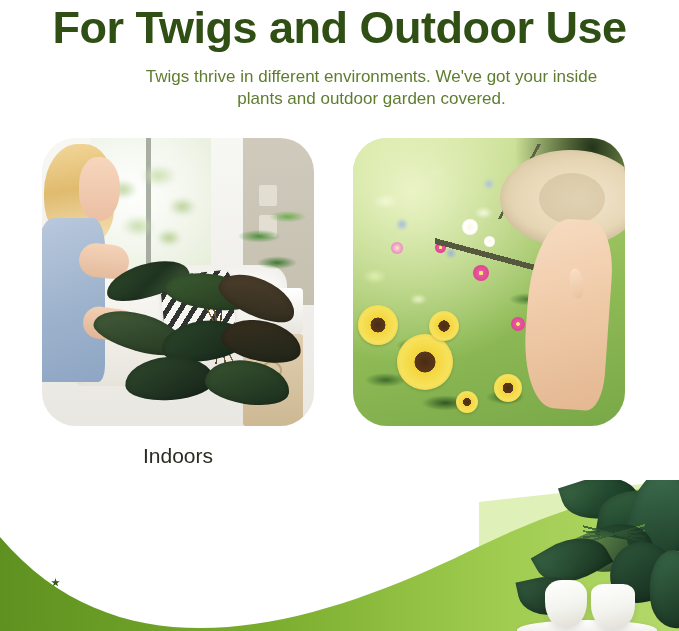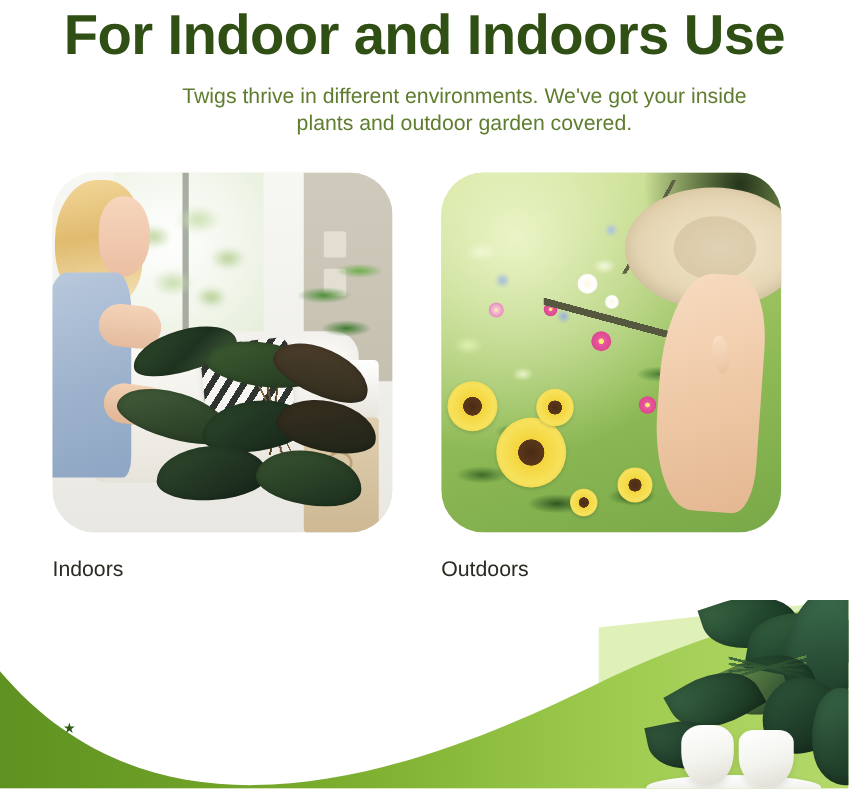--- a/index.html
+++ b/index.html
@@ -67,22 +67,22 @@
     width: 272px;
     height: 288px;
     border-radius: 34px;
     overflow: hidden;
     background: #f4f3ef;
   }
   .caption {
     position: absolute;
     top: 305px;
     width: 272px;
-    text-align: left;
-    font-size: 17px;
+    text-align: center;
+    font-size: 21px;
     line-height: 26px;
     color: #2b2b23;
   }
 
   
   .in-bg {
     position: absolute; inset: 0;
     background:
       linear-gradient(180deg, #f7f7f3 0%, #efeeea 60%, #e9e7e1 100%);
   }
@@ -397,21 +397,21 @@
     width: 9px;
     height: 9px;
     color: #2f5a12;
     font-size: 11px;
     line-height: 9px;
   }
 </style>
 </head>
 <body>
 
-<div class="headline">For Indoor and Indoors Use</div>
+<div class="headline">For Twigs and Outdoor Use</div>
 
 <div class="subhead">Twigs thrive in different environments. We've got your inside plants and outdoor garden covered.</div>
 
 <div class="cards">
 
   <div class="card card-left">
     <div class="photo">
       <div class="in-bg"></div>
       <div class="in-window"></div>
       <div class="in-foliage"></div>
@@ -469,21 +469,20 @@
       <div class="whiteflower wf2"></div>
 
       <div class="out-stick"></div>
       <div class="out-stick2"></div>
 
       <div class="out-hat"></div>
       <div class="out-arm">
         <div class="out-hand"></div>
       </div>
     </div>
-    <div class="caption">Outdoors</div>
   </div>
 
 </div>
 
 <div class="banner">
 
   <svg class="banner-svg" width="679" height="151" viewBox="0 0 679 151">
     <defs>
       <linearGradient id="waveGrad" x1="0" y1="0" x2="1" y2="0">
         <stop offset="0" stop-color="#5e9120"></stop>

